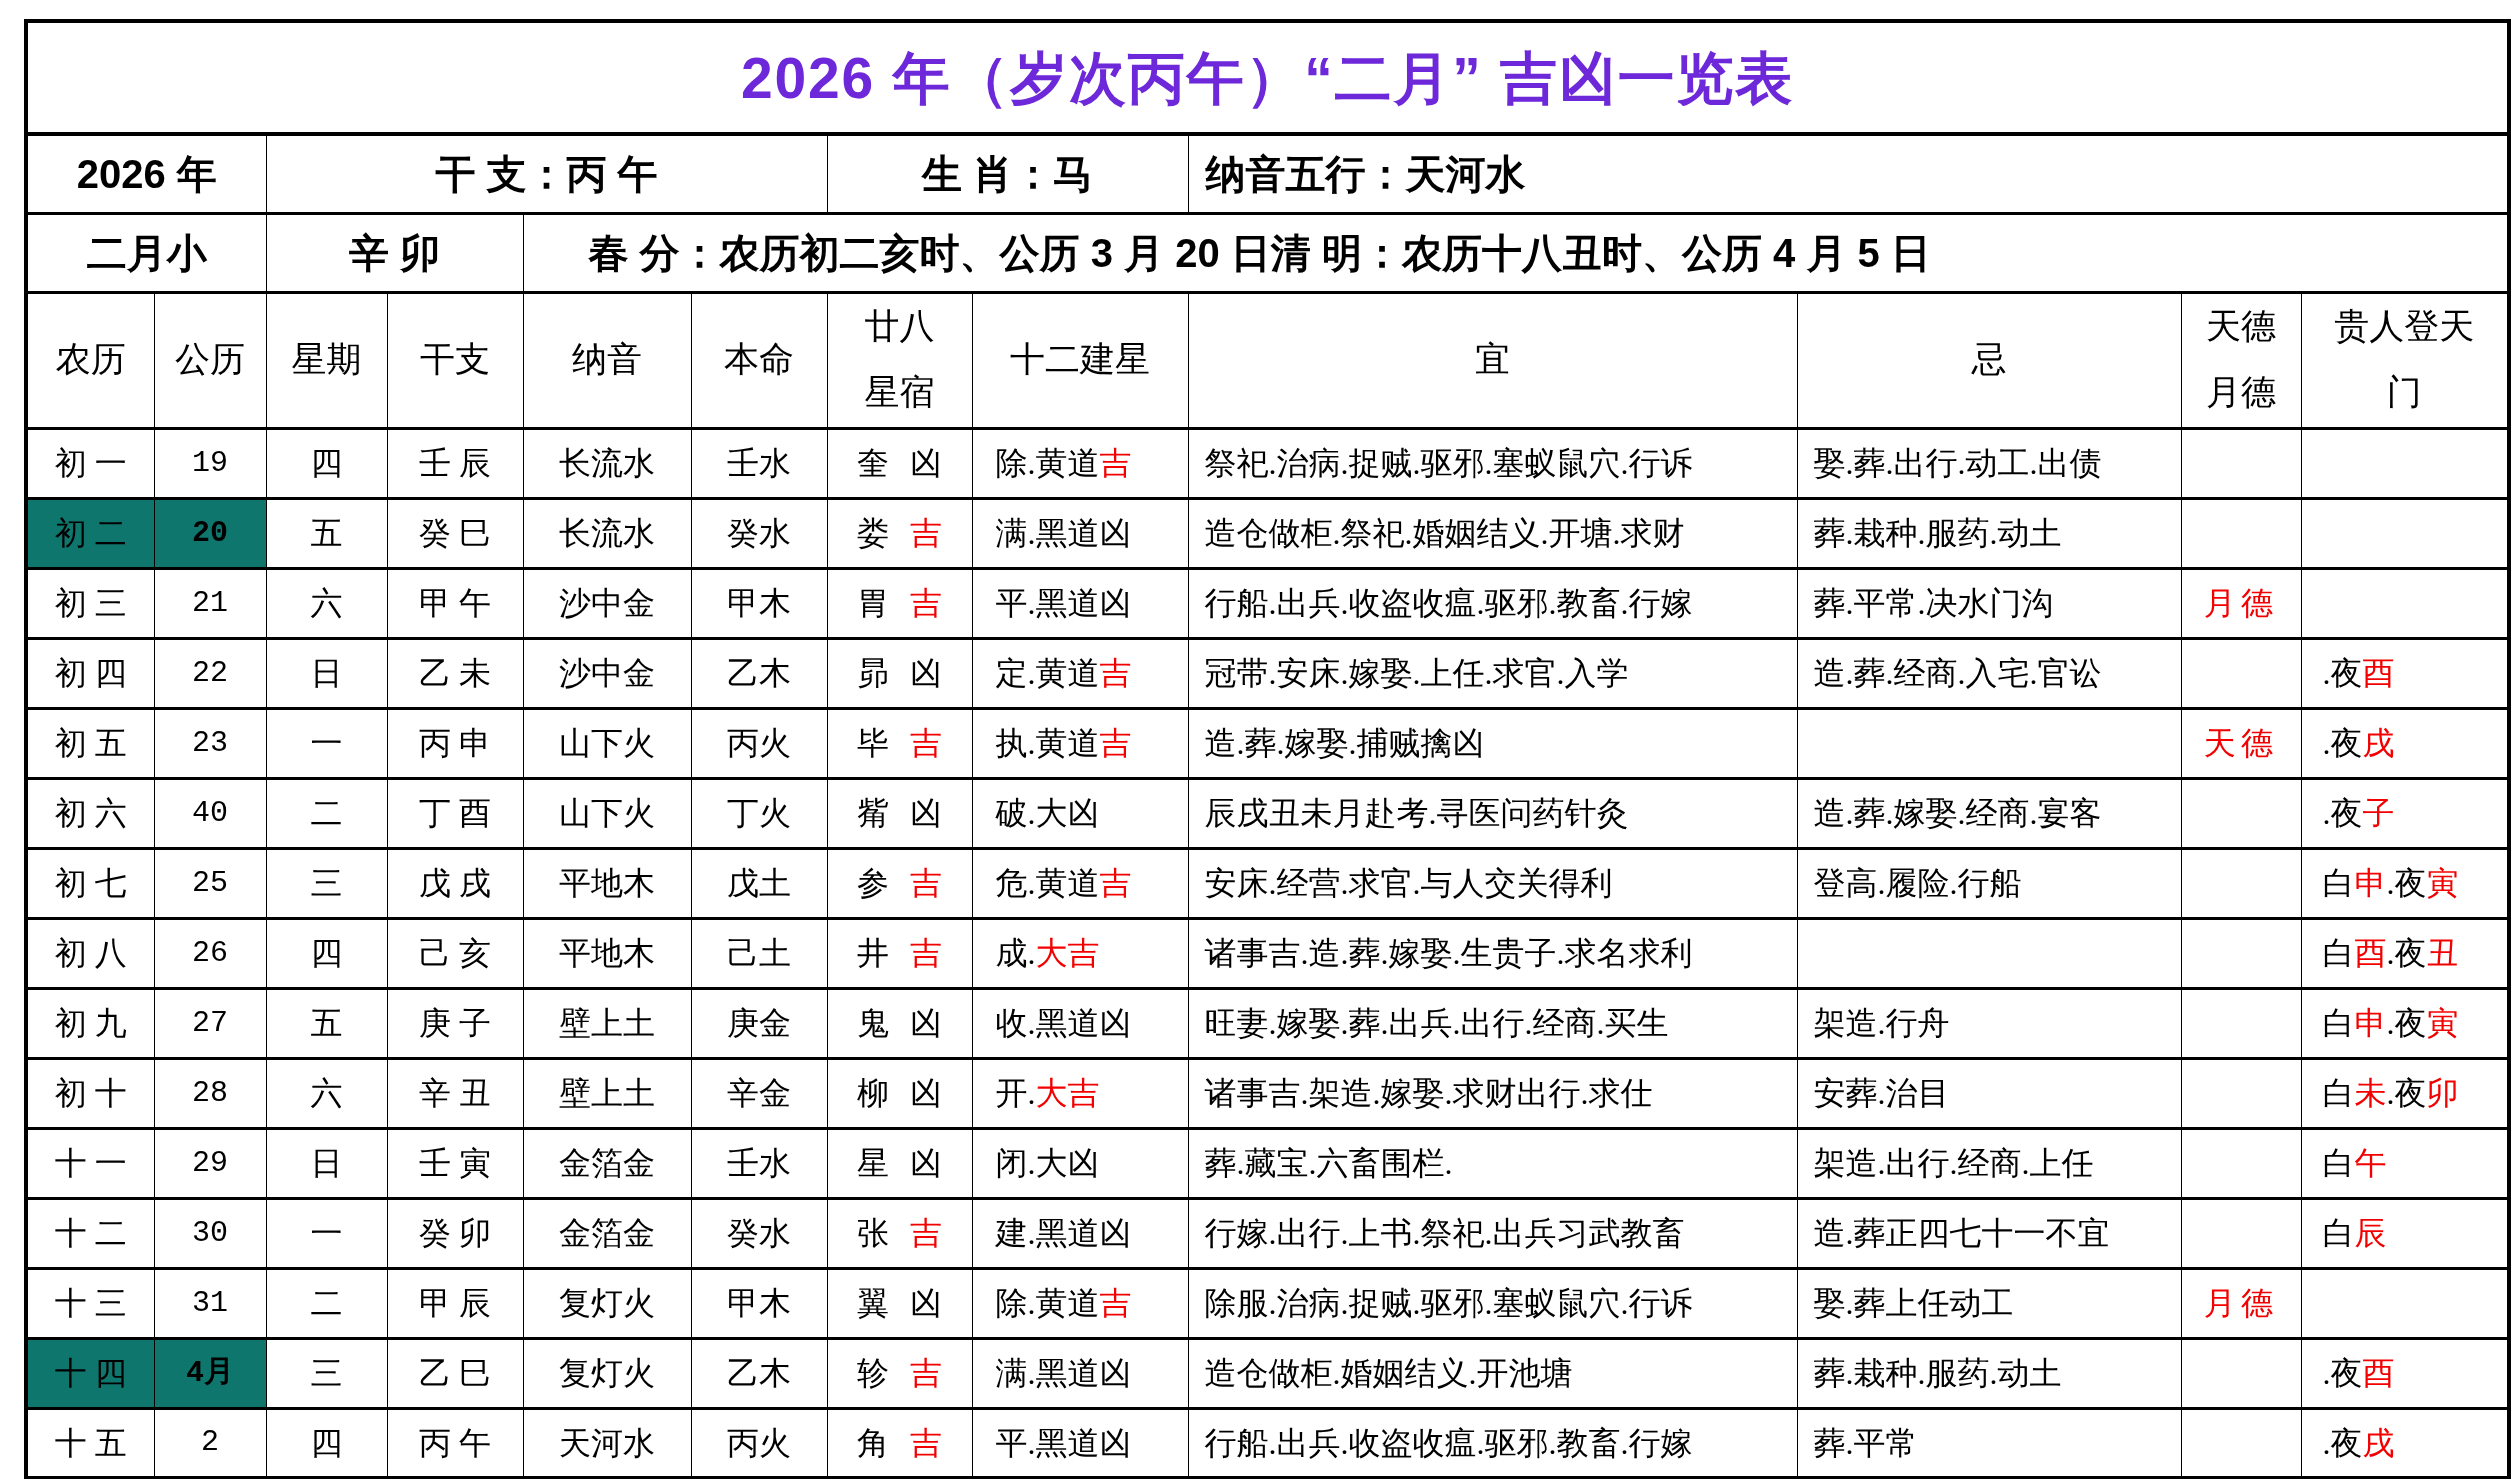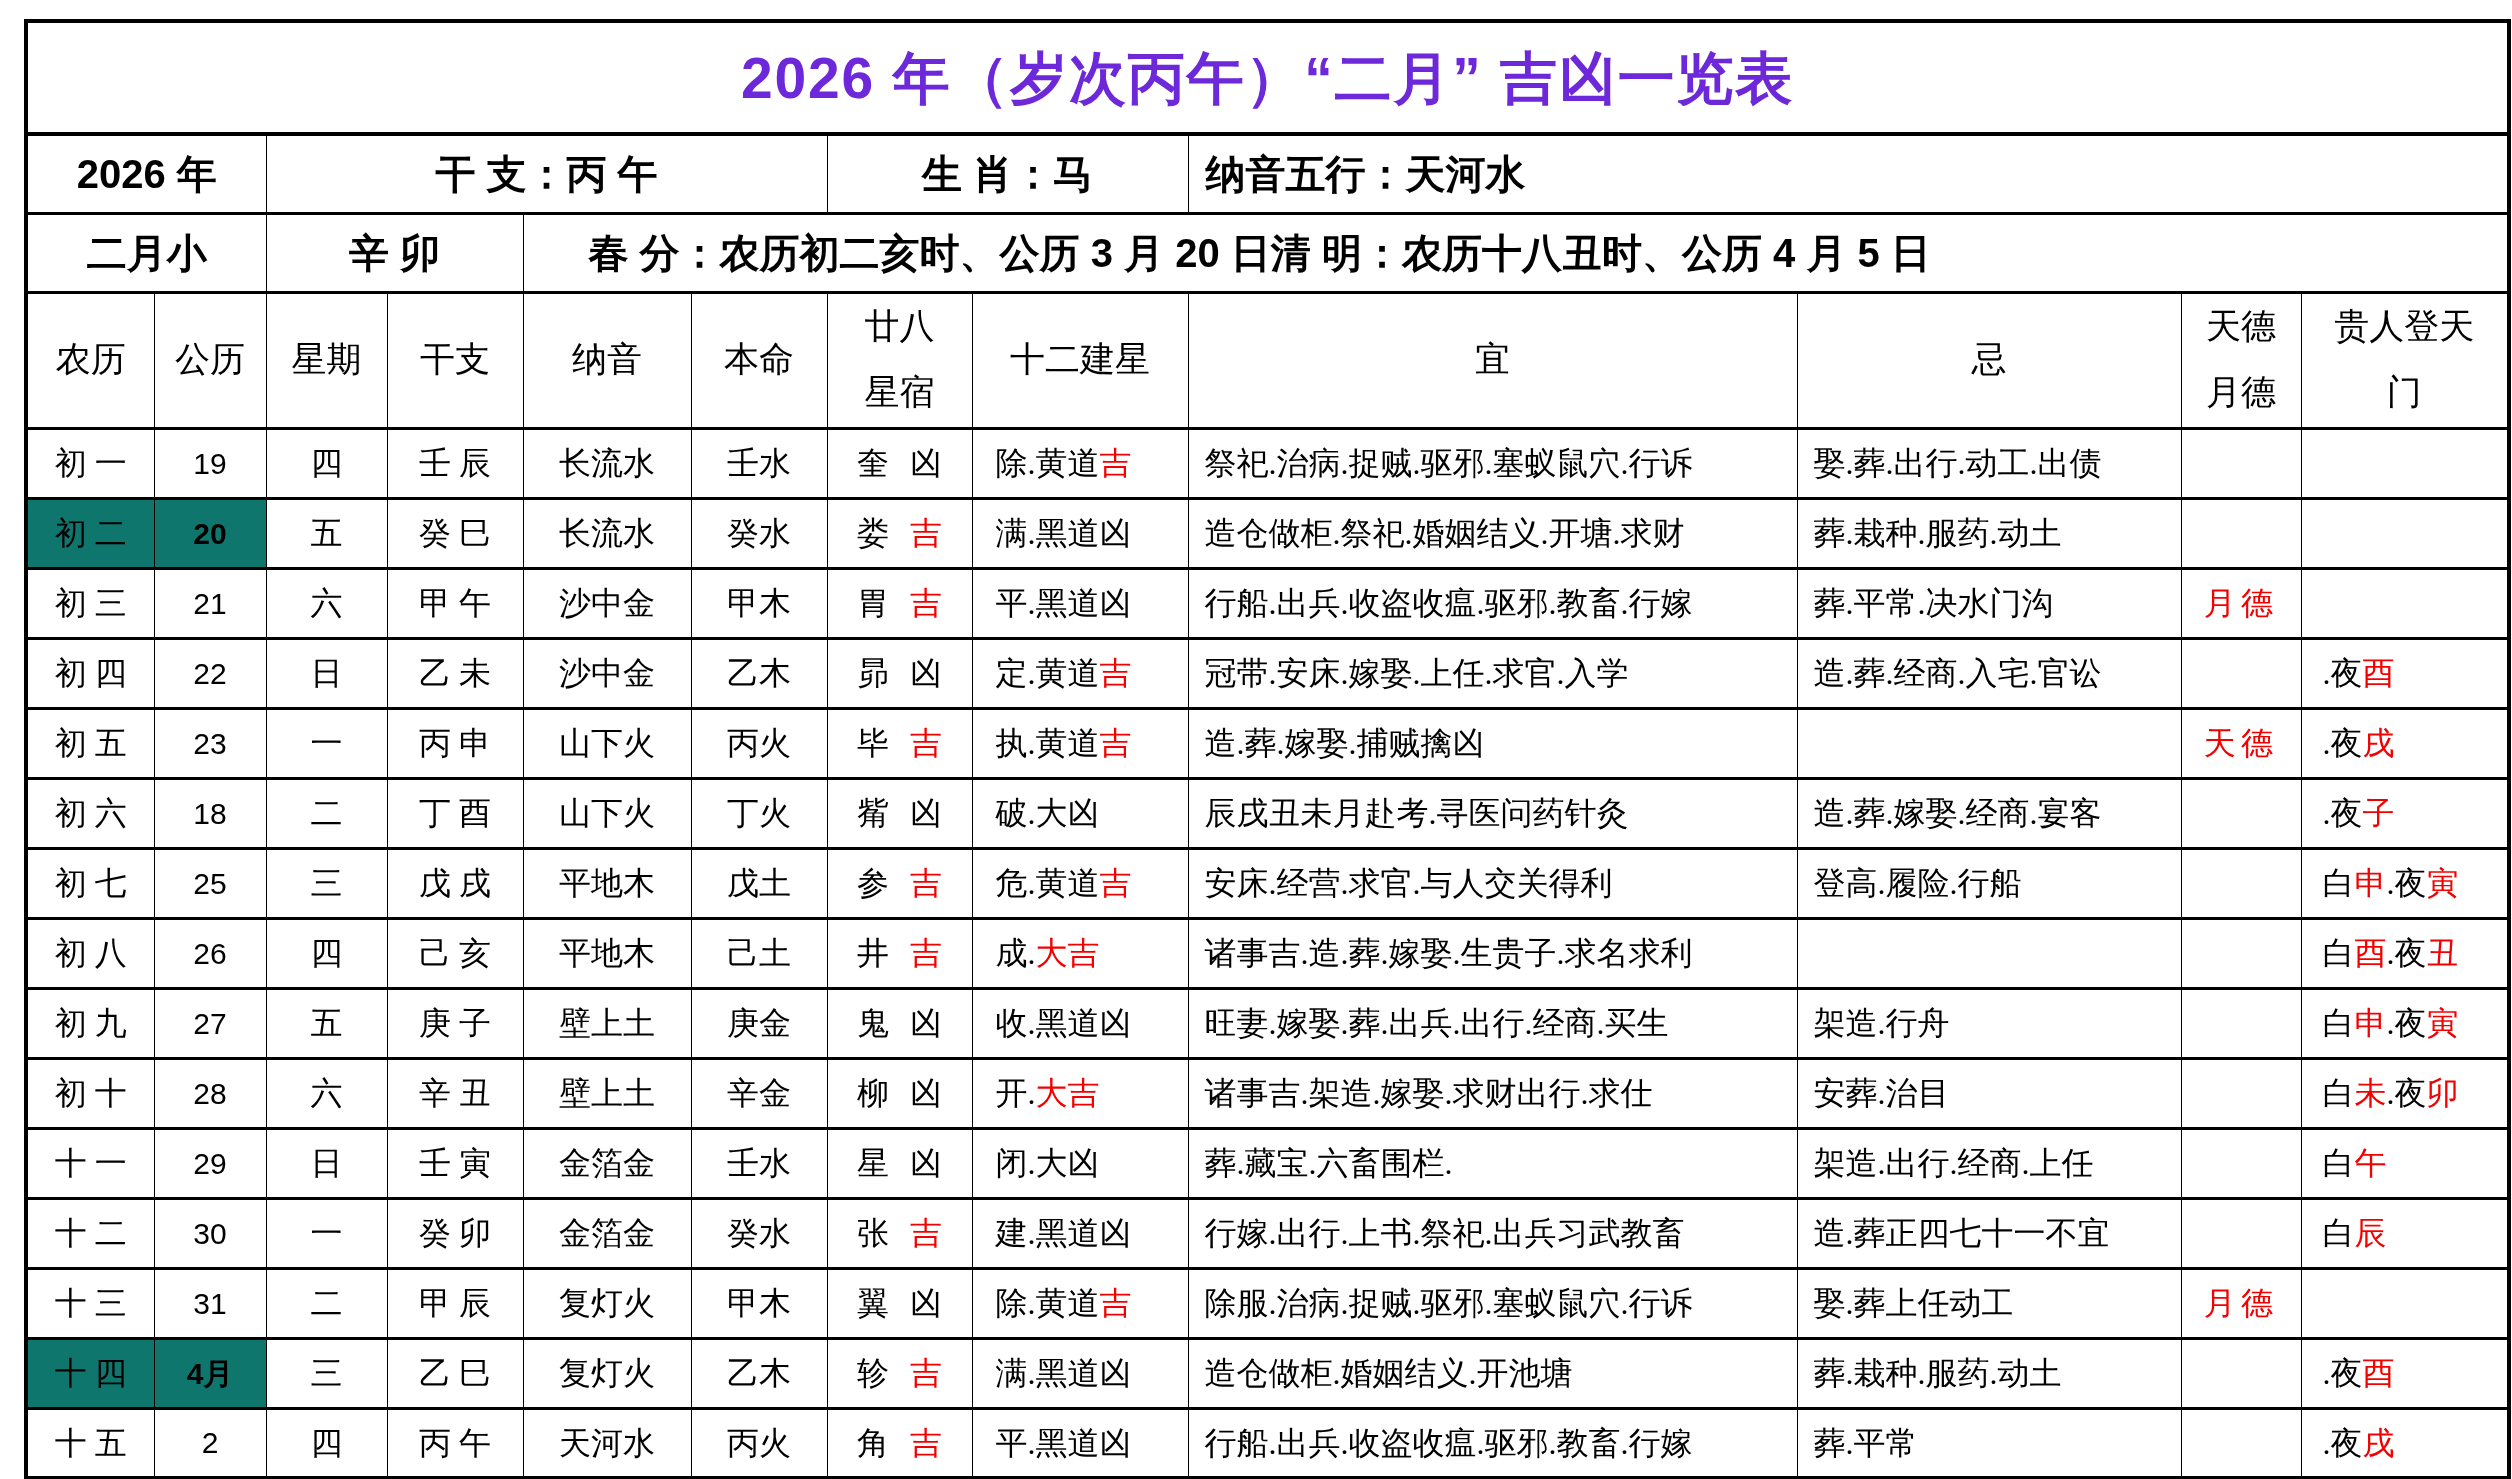--- a/index.html
+++ b/index.html
@@ -21,21 +21,21 @@
   tr.col-head td { height: 134px; font: 35px/1.9 "Liberation Serif", serif; }
   tbody td { height: 70px; }
   .left { text-align: left; padding-left: 17px; }
   .flexwrap { display: flex; align-items: center; width: 100%; }
   .terms-wrap { padding: 0 71px 0 65px; }
   .jx-wrap { padding: 0 35px 0 23px; }
   .gr-wrap { padding: 0 32px 0 21px; }
   .xiu-wrap { display: flex; justify-content: center; align-items: center; gap: 21px; width: 100%; }
   .red { color: #f30000; }
   .hl { background: #0f766e; }
-  .num { font-family: Liberation Sans, sans-serif; font-size: 30px; }
+  .num { font-family: Liberation Mono, monospace; font-size: 30px; }
   .bold { font-weight: bold; }
   .yi-cell, .ji-cell { text-align: left; padding-left: 16px; }
   .de-cell { color: #f30000; letter-spacing: 5.3px; }
   .pad-lunar { letter-spacing: 0; }
 </style>
 </head>
 <body>
 
 <table id="sheet">
   <colgroup>
@@ -237,21 +237,21 @@
         <td class="de-cell">天德</td>
         <td>
           <div class="flexwrap gr-wrap">
             <span></span>
             <span><span>.夜</span><span class="red">戌</span></span>
           </div>
         </td>
       </tr>
       <tr>
         <td class="pad-lunar">初 六</td>
-        <td class="num">18</td>
+        <td class="num">40</td>
         <td>二</td>
         <td>丁 酉</td>
         <td>山下火</td>
         <td>丁火</td>
         <td>
           <div class="xiu-wrap">
             <span>觜</span>
             <span>凶</span>
           </div>
         </td>

